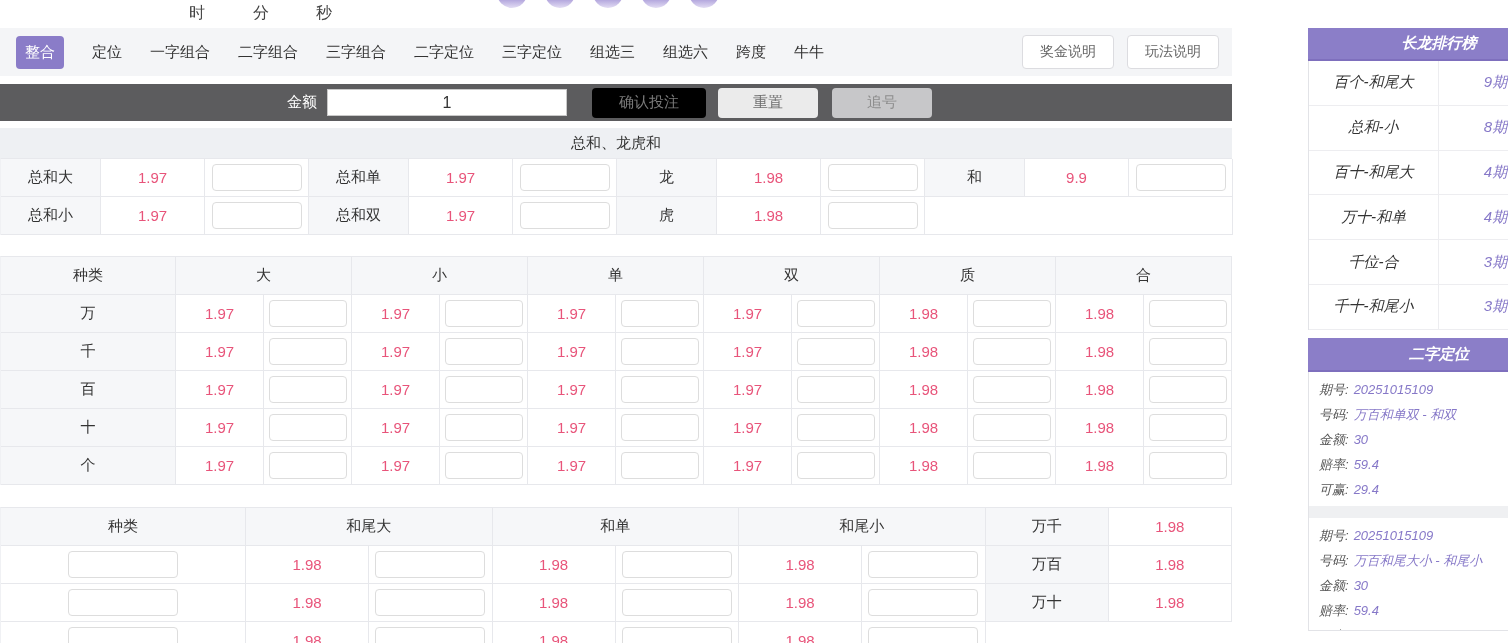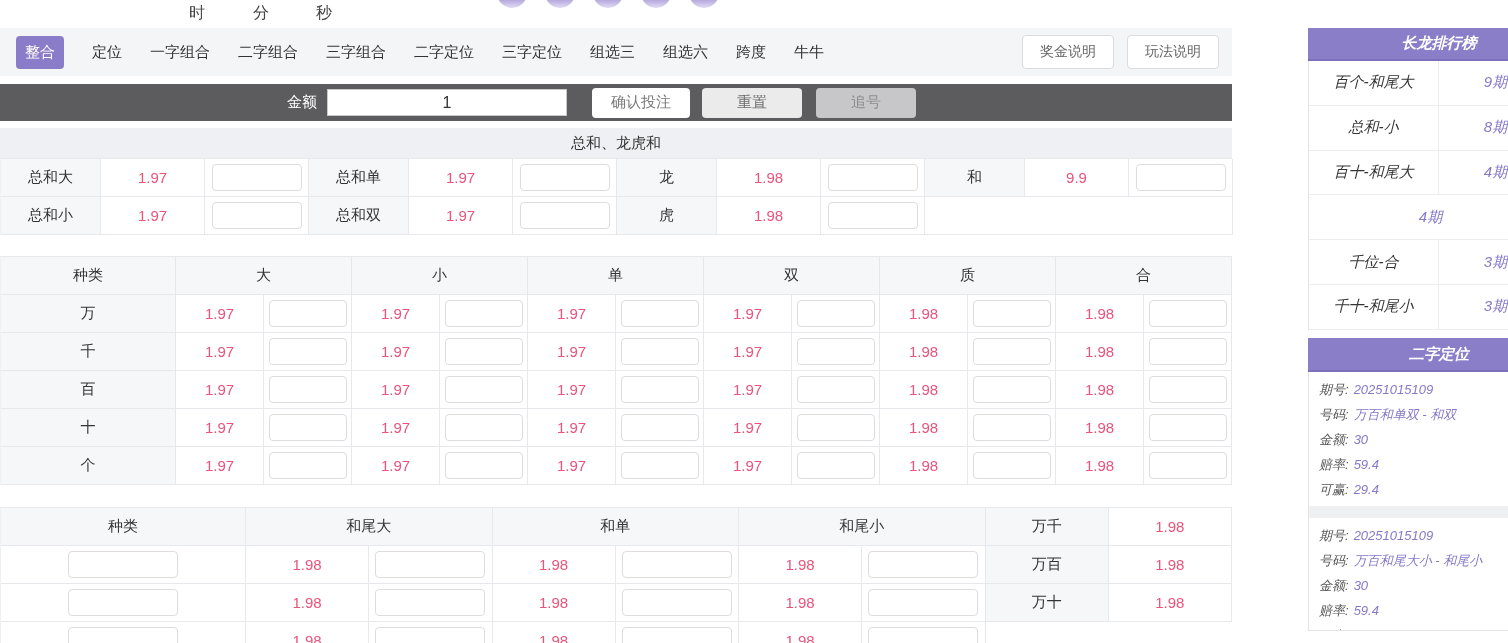--- a/index.html
+++ b/index.html
@@ -20,21 +20,21 @@
   .help-btn { background:#fff; border:1px solid #dcdce0; border-radius:4px; color:#666;
               font-size:14px; padding:7px 17px; margin-right:13px; cursor:pointer; white-space:nowrap; }
 
   
   .toolbar { position:absolute; top:84px; left:0; width:1232px; height:37px; background:#5c5c5e;
              display:flex; align-items:center; }
   .amount-label { color:#fff; font-size:15px; margin-left:287px; }
   .amount-input { width:240px; height:27px; margin-left:10px; border:1px solid #c9c9c9;
                   text-align:center; font-size:16px; color:#333; background:#fff; }
   .tb-btn { height:30px; border:none; border-radius:4px; font-size:15px; cursor:pointer; }
-  .btn-confirm { margin-left:25px; width:98px; background:#ffffff; color:#7a7a7a; }
+  .btn-confirm { margin-left:25px; width:114px; background:#000000; color:#7a7a7a; }
   .btn-reset   { margin-left:12px; width:100px; background:#ebebeb; color:#6f6f6f; }
   .btn-chase   { margin-left:14px; width:100px; background:#c7c7c9; color:#8d8d8d; }
 
   
   .section-title { position:absolute; top:128px; left:0; width:1232px; height:30px; background:#eef0f3;
                    display:flex; align-items:center; justify-content:center; font-size:15px; color:#333; }
 
   
   .grid { position:absolute; left:0; display:grid; border-top:1px solid #e7e8ec; border-left:1px solid #f0f1f4; }
   .grid > div { border-bottom:1px solid #e7e8ec; border-right:1px solid #e7e8ec;
@@ -380,20 +380,21 @@
       </div>
       <div class="rank-row">
         <div class="rank-name">总和-小</div>
         <div class="rank-count">8期</div>
       </div>
       <div class="rank-row">
         <div class="rank-name">百十-和尾大</div>
         <div class="rank-count">4期</div>
       </div>
       <div class="rank-row">
+        <div class="rank-name">万十-和单</div>
         <div class="rank-count">4期</div>
       </div>
       <div class="rank-row">
         <div class="rank-name">千位-合</div>
         <div class="rank-count">3期</div>
       </div>
       <div class="rank-row">
         <div class="rank-name">千十-和尾小</div>
         <div class="rank-count">3期</div>
       </div>

